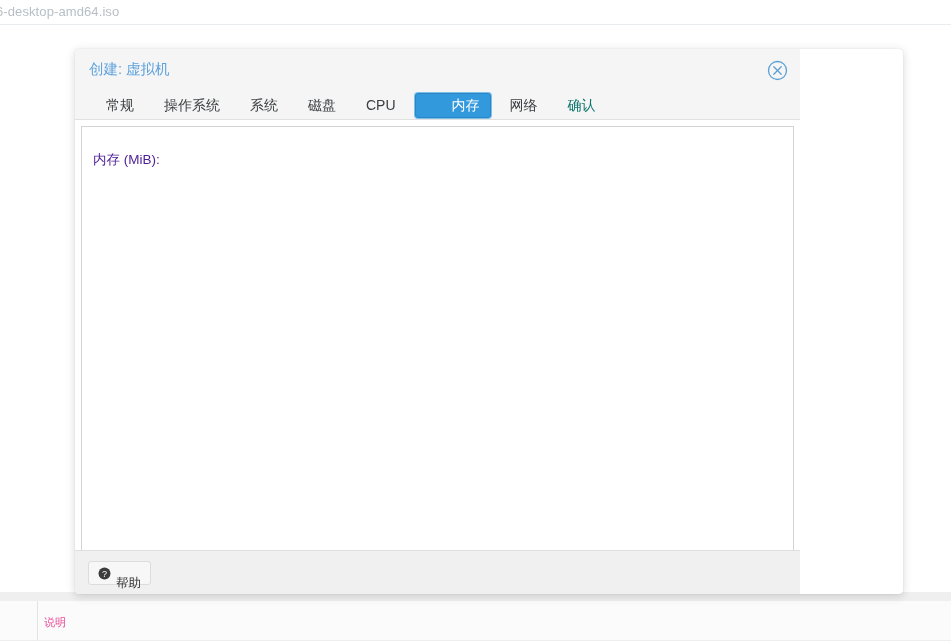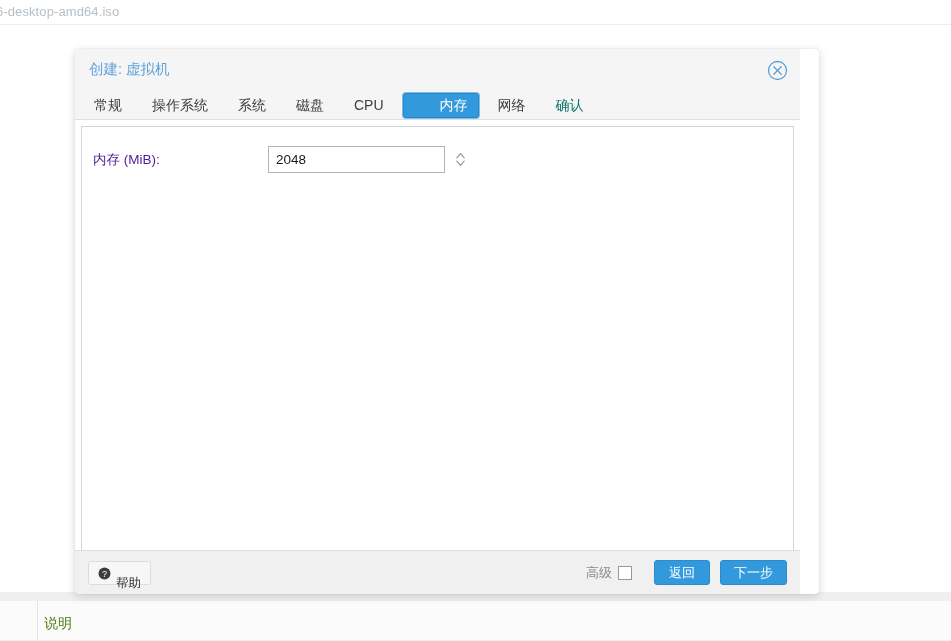--- a/index.html
+++ b/index.html
@@ -31,27 +31,27 @@
   .bg-bottompanel {
     position: absolute; left: 0; top: 601px; width: 951px; height: 40px;
     background: #fbfbfb; border-bottom: 1px solid #eeeeee;
   }
   .bg-bottompanel-divider {
     position: absolute; left: 37px; top: 601px; width: 1px; height: 40px;
     background: #e3e3e3;
   }
   .bg-bottompanel-label {
     position: absolute; left: 44px; top: 615px;
-    font-size: 14px; color: #4d7c0f; white-space: nowrap;
+    font-size: 11px; color: #ec4899; white-space: nowrap;
   }
 
   
   .dialog {
     position: absolute; left: 75px; top: 49px;
-    width: 744px; height: 545px;
+    width: 828px; height: 545px;
     background: #ffffff;
     border-radius: 4px;
     box-shadow: 0 2px 10px rgba(0,0,0,0.16), 0 0 1px rgba(0,0,0,0.22);
     overflow: hidden;
   }
 
   .dialog-header {
     position: absolute; left: 0; top: 0; width: 725px; height: 71px;
     background: #f5f5f5;
     border-bottom: 1px solid #e0e0e0;
@@ -61,21 +61,21 @@
     font-size: 14.5px; color: #5fa2dd; white-space: nowrap;
   }
   .dialog-close {
     position: absolute; right: 12px; top: 11px;
     width: 21px; height: 21px; cursor: pointer;
   }
   .dialog-close svg { display: block; }
 
   
   .tabbar {
-    position: absolute; left: 8px; top: 42px;
+    position: absolute; left: 20px; top: 42px;
     height: 28px; display: flex; align-items: center; text-align: right;
   }
   .tab {
     font-size: 14px; color: #3c4043;
     padding: 3px 10px; margin-right: 8px;
     white-space: nowrap; cursor: pointer;
     border: 1px solid transparent; border-radius: 3px;
     line-height: 17px;
   }
   .tab.active {
@@ -193,46 +193,31 @@
         <div class="tab active">内存</div>
         <div class="tab">网络</div>
         <div class="tab disabled">确认</div>
       </div>
     </div>
 
     <div class="dialog-body">
       <div class="field-row">
         <div class="field-label">内存 (MiB):</div>
 
-        <div class="spinner">
-          <input class="spinner-value" type="text" value="2048" style="">
-          <div class="spinner-arrows">
-            <svg width="11" height="17" viewBox="0 0 11 17" aria-hidden="true">
-              <path d="M1.8 6.8 L5.5 2.6 L9.2 6.8" fill="none" stroke="#9a9a9a" stroke-width="1.2" stroke-linecap="round" stroke-linejoin="round"></path>
-              <path d="M1.8 10.2 L5.5 14.4 L9.2 10.2" fill="none" stroke="#9a9a9a" stroke-width="1.2" stroke-linecap="round" stroke-linejoin="round"></path>
-            </svg>
-          </div>
-        </div>
       </div>
     </div>
 
     <div class="dialog-footer">
 
       <div class="help-button">
         <span>
           <svg class="help-icon-svg" width="13" height="13" viewBox="0 0 13 13" aria-hidden="true">
             <circle cx="6.5" cy="6.5" r="6" fill="#3d3d3d"></circle>
             <text x="6.5" y="9.7" font-size="9" font-family="Liberation Sans, sans-serif" fill="#ffffff" text-anchor="middle">?</text>
           </svg>
         </span>
         <span class="help-label">帮助</span>
       </div>
 
-      <div class="footer-right">
-        <span class="adv-label">高级</span>
-        <span class="adv-checkbox"></span>
-        <div class="btn-primary">返回</div>
-        <div class="btn-primary">下一步</div>
-      </div>
     </div>
 
   </div>
 </div>
 
 </body></html>

